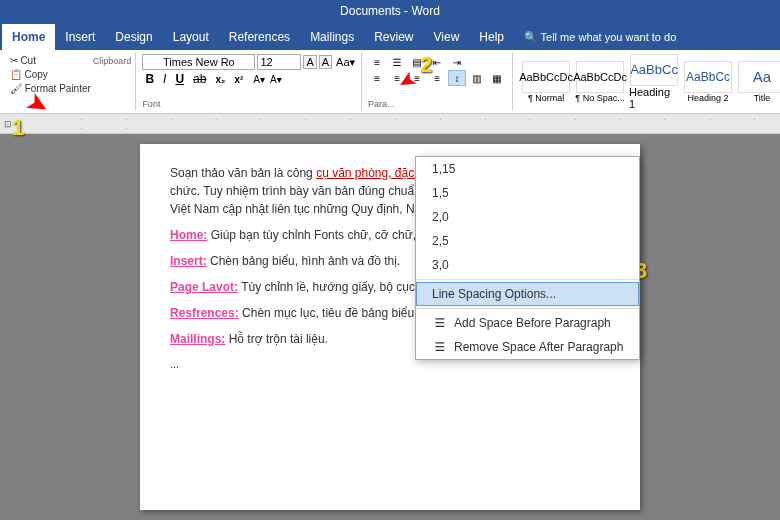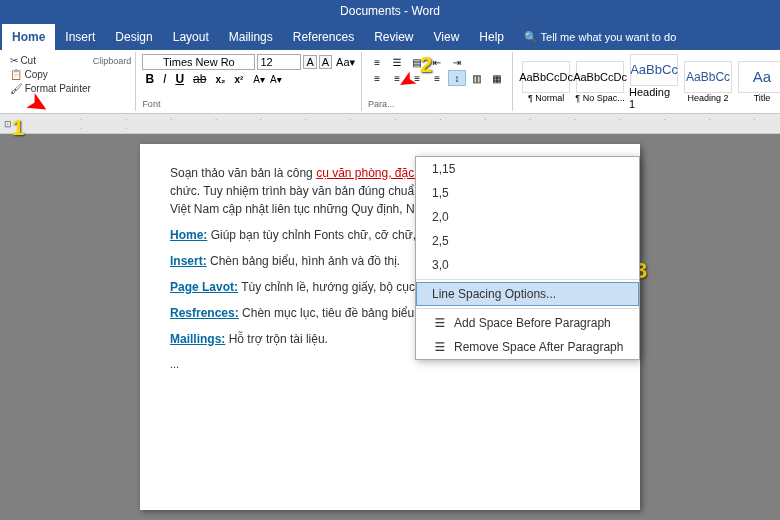--- a/index.html
+++ b/index.html
@@ -205,21 +205,21 @@
       position: relative;
       box-shadow: 2px 2px 6px rgba(0,0,0,0.4);
     }
     .doc-text {
       font-size: 12px;
       color: #333;
       margin-bottom: 8px;
     }
     .doc-text .bold-red {
       font-weight: bold;
-      color: #0369a1;
+      color: #ec4899;
       text-decoration: underline;
     }
 
     
     .ruler {
       background: #e8e8e8;
       height: 20px;
       border-bottom: 1px solid #ccc;
       display: flex;
       align-items: center;
@@ -270,22 +270,22 @@
 
 <div class="title-bar">
   <span>Documents - Word</span>
 </div>
 
 <div class="ribbon-tabs">
   <div class="ribbon-tab active">Home</div>
   <div class="ribbon-tab">Insert</div>
   <div class="ribbon-tab">Design</div>
   <div class="ribbon-tab">Layout</div>
+  <div class="ribbon-tab">References</div>
   <div class="ribbon-tab">Mailings</div>
-  <div class="ribbon-tab">References</div>
   <div class="ribbon-tab">Review</div>
   <div class="ribbon-tab">View</div>
   <div class="ribbon-tab">Help</div>
   <div class="ribbon-tab" style="font-size:11px;">🔍 Tell me what you want to do</div>
 </div>
 
 <div class="ribbon-toolbar">
 
   <div class="ribbon-group clipboard-group">
     <div class="clipboard-left">

